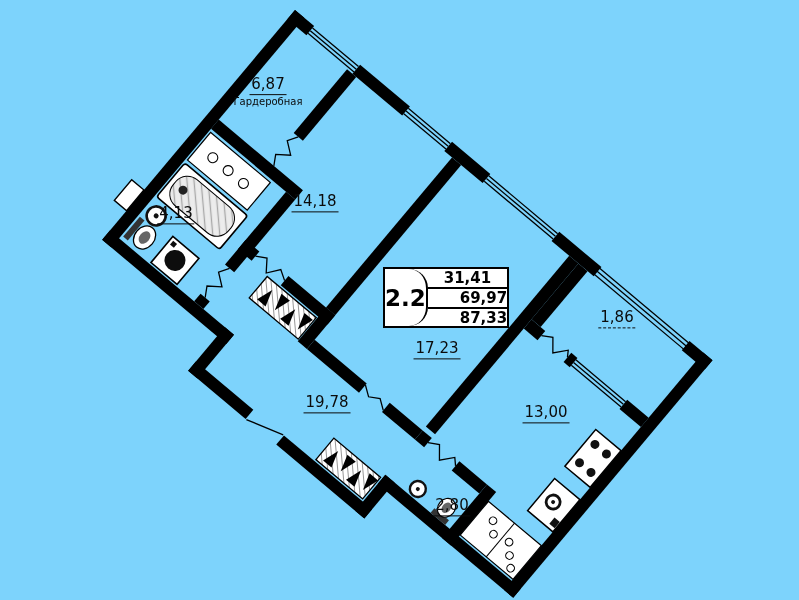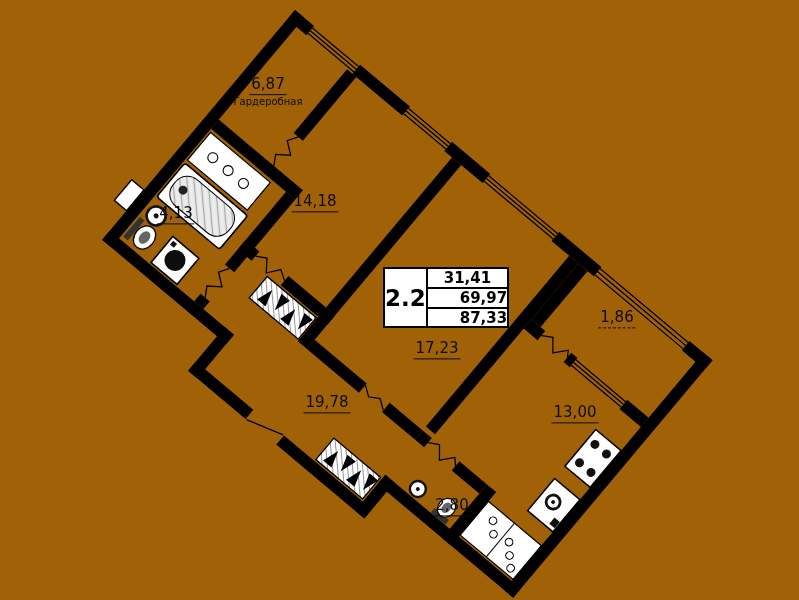--- a/index.html
+++ b/index.html
@@ -1,28 +1,28 @@
 <!DOCTYPE html>
 <html><head>
 <meta charset="utf-8">
 <style>
   html,body{margin:0;padding:0;background:#ffffff;}
-  #canvas{position:relative;width:799px;height:600px;background:#a16207;overflow:hidden;
+  #canvas{position:relative;width:799px;height:600px;background:#7dd3fc;overflow:hidden;
           font-family:"DejaVu Sans",sans-serif;}
   #plan-svg{position:absolute;left:0;top:0;}
   .rlabel{position:absolute;transform:translate(-50%,-50%);text-align:center;
           color:#0b0b0b;font-size:15px;line-height:1.15;white-space:nowrap;z-index:5;}
   .num{display:inline-block;border-bottom:1.5px solid #0b0b0b;padding:0 2px 1px 2px;}
   .num.dashed{border-bottom:1.5px dashed #0b0b0b;}
   .rname{font-size:10px;margin-top:1px;}
   
   #info-table{position:absolute;left:383px;top:267px;width:122px;height:57px;
               border:2px solid #000;background:#fff;display:flex;z-index:6;}
   #info-table .type-cell{width:42px;border-right:2px solid #000;display:flex;
-              align-items:center;justify-content:center;font-size:23px;font-weight:bold;}
+              align-items:center;justify-content:center;font-size:23px;font-weight:bold;border-radius:19px;}
   #info-table .rows{flex:1;display:flex;flex-direction:column;}
   #info-table .rows div{flex:1;display:flex;align-items:center;justify-content:center;
               font-size:15px;font-weight:bold;}
   #info-table .rows div + div{border-top:2px solid #000;padding-left:32px;}
 </style>
 </head>
 <body>
 
 <div id="canvas">
 
@@ -216,21 +216,21 @@
   </div>
 
   <div class="rlabel" style="left:437px;top:350px">
     <span class="num">17,23</span>
   </div>
 
   <div class="rlabel" style="left:327px;top:404px">
     <span class="num">19,78</span>
   </div>
 
-  <div class="rlabel" style="left:575px;top:414px">
+  <div class="rlabel" style="left:546px;top:414px">
     <span class="num">13,00</span>
   </div>
 
   <div class="rlabel" style="left:617px;top:319px">
     <span class="num dashed">1,86</span>
   </div>
 
   <div class="rlabel" style="left:452px;top:507px">
     <span class="num">2,80</span>
   </div>

